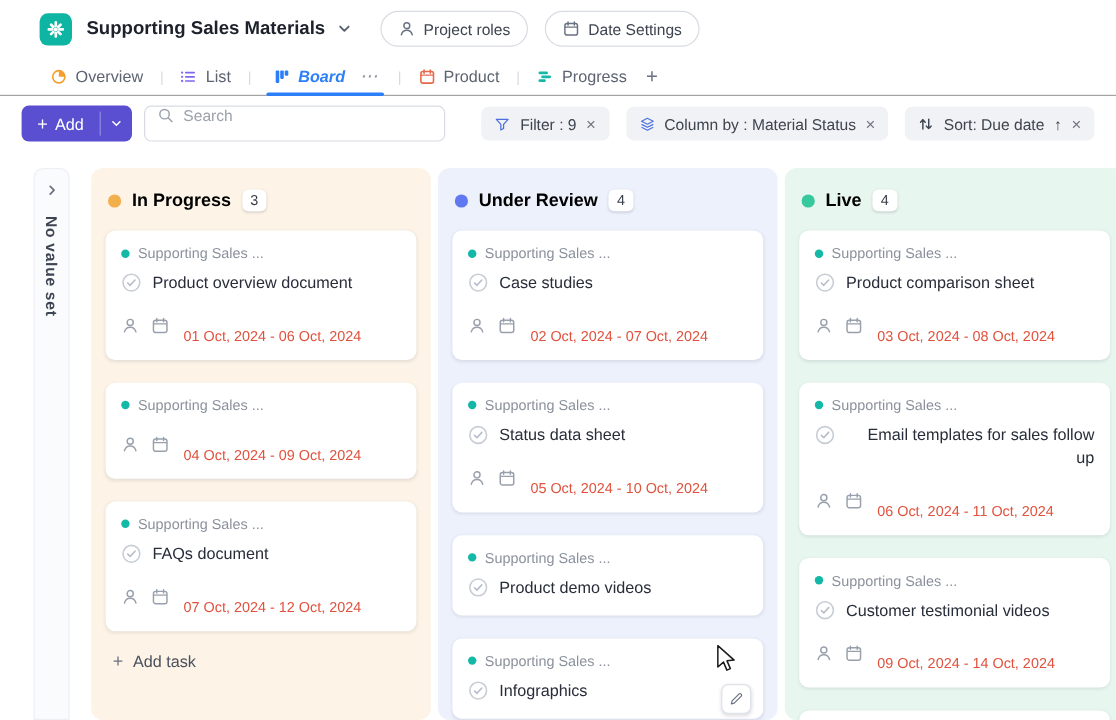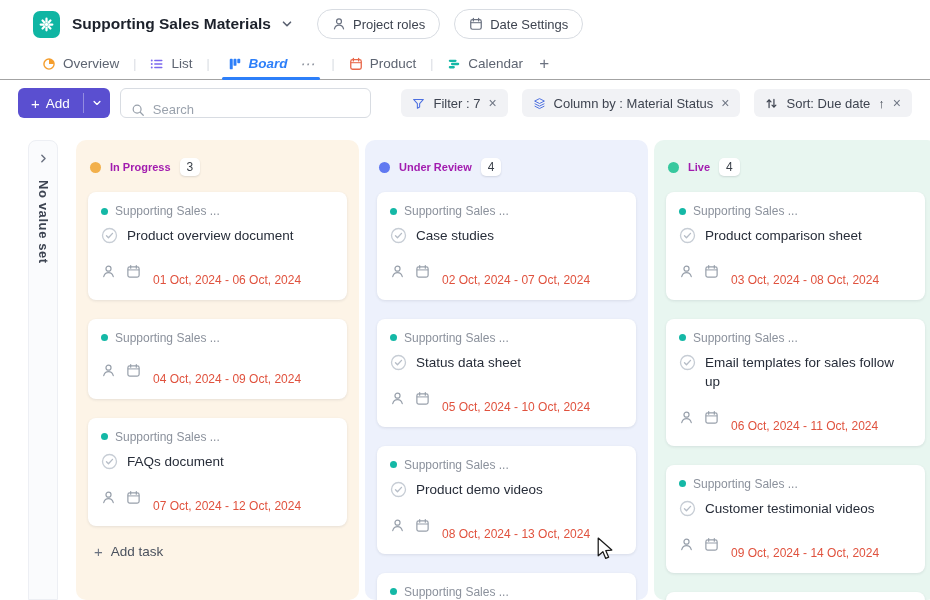--- a/index.html
+++ b/index.html
@@ -28,43 +28,43 @@
   .more-dots { color:#8b919c; font-size:15px; letter-spacing:1px; cursor:pointer; line-height:1; }
   .tab-add { margin-left:14px; color:#6b7280; font-size:17px; cursor:pointer; }
 
   
   .toolbar { height:46px; display:flex; align-items:center; padding:0 18px; }
   .add-btn { display:flex; align-items:stretch; height:30px; background:#5a4fd0; border-radius:6px; color:#fff; overflow:hidden; cursor:pointer; flex:none; }
   .add-main { display:flex; align-items:center; gap:6px; padding:0 13px; font-size:13.5px; }
   .add-plus { font-size:15px; }
   .add-divider { width:1px; background:rgba(255,255,255,.35); margin:5px 0; }
   .add-caret { display:flex; align-items:center; padding:0 8px; }
-  .search-box { display:flex; align-items:flex-end; gap:8px; width:258px; height:30px; border:1px solid #d8dce2; border-radius:6px; padding:0 10px; margin-left:10px; color:#98a0ab; }
+  .search-box { display:flex; align-items:flex-start; gap:8px; width:258px; height:30px; border:1px solid #d8dce2; border-radius:6px; padding:0 10px; margin-left:10px; color:#98a0ab; }
   .search-box input { border:none; outline:none; flex:1; font-size:13px; font-family:inherit; color:#333; background:transparent; }
   .search-box input::placeholder { color:#9aa2ad; }
   .chips { display:flex; align-items:center; gap:14px; margin-left:30px; }
   .chip { display:flex; align-items:center; gap:8px; height:28px; padding:0 11px; background:#f1f2f5; border-radius:6px; font-size:13px; color:#3e4450; cursor:pointer; white-space:nowrap; }
   .chip-icon-blue { display:flex; color:#4c6fe0; }
   .chip-icon-dark { display:flex; color:#3e4450; }
   .chip-close { color:#6f7684; font-size:14px; line-height:1; cursor:pointer; }
   .sort-up { color:#3e4450; }
 
   
   .board { position:absolute; left:0; right:0; top:126px; bottom:0; display:flex; align-items:stretch; padding:14px 0 0 28px; gap:6px; overflow:hidden; background:#fff; }
   .rail { width:30px; flex:none; background:#fafbfd; border:1px solid #edeff4; border-radius:8px 8px 0 0; margin-right:12px; display:flex; flex-direction:column; align-items:center; padding-top:12px; gap:16px; cursor:pointer; }
   .rail-chevron { color:#6a7180; display:flex; }
   .rail-label { writing-mode:vertical-rl; font-size:13px; font-weight:700; color:#3d4452; letter-spacing:.6px; }
 
   .column { width:283px; flex:none; border-radius:10px; padding:10px 12px 0; display:flex; flex-direction:column; overflow:hidden; }
   .col-header { display:flex; align-items:center; gap:9px; padding:8px 4px 16px 2px; }
   .col-dot { width:11px; height:11px; border-radius:50%; flex:none; }
-  .col-name { font-size:11px; font-weight:700; color:#a21caf; }
+  .col-name { font-size:15px; font-weight:700; color:#000000; }
   .col-count { background:#fff; border-radius:5px; padding:2px 7px; font-size:12px; color:#3a4049; box-shadow:0 1px 2px rgba(25,35,60,.14); }
   .cards { display:flex; flex-direction:column; gap:19px; }
-  .card { background:#fff; border-radius:8px; padding:12px 13px 13px; box-shadow:0 1px 3px rgba(25,35,60,.10); position:relative; cursor:pointer; }
+  .card { background:#fff; border-radius:8px; padding:12px 13px 13px; box-shadow:0 1px 3px rgba(25,35,60,.10); position:relative; cursor:pointer;text-align:right; }
   .card-project { display:flex; align-items:center; gap:7px; }
   .pdot { width:7px; height:7px; border-radius:50%; background:#14b8a6; flex:none; }
   .ptext { font-size:12px; color:#8b919c; }
   .card-title { display:flex; align-items:flex-start; gap:9px; margin-top:9px; }
   .check-icon { flex:none; display:flex; cursor:pointer; }
   .ttext { font-size:13.5px; color:#272d39; line-height:1.4; }
   .card-meta { display:flex; align-items:center; gap:10px; margin-top:11px; color:#98a0ab; }
   .meta-icon { display:flex; }
   .dates { font-size:12px; color:#e0523e; margin-left:2px; white-space:nowrap;margin-top:16px; }
   .col-footer { display:flex; align-items:center; gap:8px; padding:17px 6px; font-size:13.5px; color:#4a515e; cursor:pointer; }
@@ -162,21 +162,21 @@
     </div>
     <span class="sep">|</span>
     <div class="tab">
       <span class="t-icon">
         <svg width="14" height="14" viewBox="0 0 16 16" fill="#14b8a6">
             <rect x="2" y="3" width="9" height="2.6" rx="1.3"></rect>
             <rect x="4.5" y="6.7" width="9.5" height="2.6" rx="1.3"></rect>
             <rect x="2" y="10.4" width="7" height="2.6" rx="1.3"></rect>
           </svg>
       </span>
-      <span>Calendar</span>
+      <span>Progress</span>
     </div>
     <span class="tab-add">+</span>
   </nav>
 
   <div class="toolbar">
     <div class="add-btn">
       <span class="add-main">
           <span class="add-plus">+</span>
           <span>Add</span>
         </span>
@@ -196,21 +196,21 @@
       </span>
       <input type="text" placeholder="Search" style="">
     </div>
     <div class="chips">
       <div class="chip">
         <span class="chip-icon-blue">
           <svg width="13" height="13" viewBox="0 0 16 16">
               <path d="M2 3h12l-4.6 5.2v4.2l-2.8 1.5V8.2z" fill="none" stroke="currentColor" stroke-width="1.3" stroke-linejoin="round"></path>
             </svg>
         </span>
-        <span>Filter : 7</span>
+        <span>Filter : 9</span>
         <span class="chip-close">×</span>
       </div>
       <div class="chip">
         <span class="chip-icon-blue">
           <svg width="13" height="13" viewBox="0 0 16 16">
               <path d="M8 2l6 3-6 3-6-3z" fill="none" stroke="currentColor" stroke-width="1.2" stroke-linejoin="round"></path>
               <path d="M2 8.2l6 3 6-3M2 11.2l6 3 6-3" fill="none" stroke="currentColor" stroke-width="1.2" stroke-linejoin="round"></path>
             </svg>
         </span>
         <span>Column by : Material Status</span>
@@ -419,36 +419,20 @@
           </div>
           <div class="card-title">
             <span class="check-icon">
               <svg width="17" height="17" viewBox="0 0 18 18">
                   <circle cx="9" cy="9" r="7.4" fill="none" stroke="#c7cdd5" stroke-width="1.4"></circle>
                   <path d="M5.8 9.3l2.1 2.1 4.3-4.7" fill="none" stroke="#b6bdc7" stroke-width="1.4" stroke-linecap="round" stroke-linejoin="round"></path>
                 </svg>
             </span>
             <span class="ttext">Product demo videos</span>
           </div>
-          <div class="card-meta">
-            <span class="meta-icon">
-              <svg width="15" height="15" viewBox="0 0 16 16">
-                  <circle cx="8" cy="5" r="2.7" fill="none" stroke="currentColor" stroke-width="1.3"></circle>
-                  <path d="M2.9 13.4c.8-2.8 2.9-4.2 5.1-4.2s4.3 1.4 5.1 4.2" fill="none" stroke="currentColor" stroke-width="1.3" stroke-linecap="round"></path>
-                </svg>
-            </span>
-            <span class="meta-icon">
-              <svg width="15" height="15" viewBox="0 0 16 16">
-                  <rect x="2" y="3" width="12" height="11" rx="2" fill="none" stroke="currentColor" stroke-width="1.3"></rect>
-                  <path d="M2 6.3h12" stroke="currentColor" stroke-width="1.1"></path>
-                  <path d="M5 1.6v2.8M11 1.6v2.8" stroke="currentColor" stroke-width="1.3" stroke-linecap="round"></path>
-                </svg>
-            </span>
-            <span class="dates">08 Oct, 2024 - 13 Oct, 2024</span>
-          </div>
         </div>
 
         <div class="card">
           <div class="card-project">
             <span class="pdot"></span>
             <span class="ptext">Supporting Sales ...</span>
           </div>
           <div class="card-title">
             <span class="check-icon">
               <svg width="17" height="17" viewBox="0 0 18 18">

